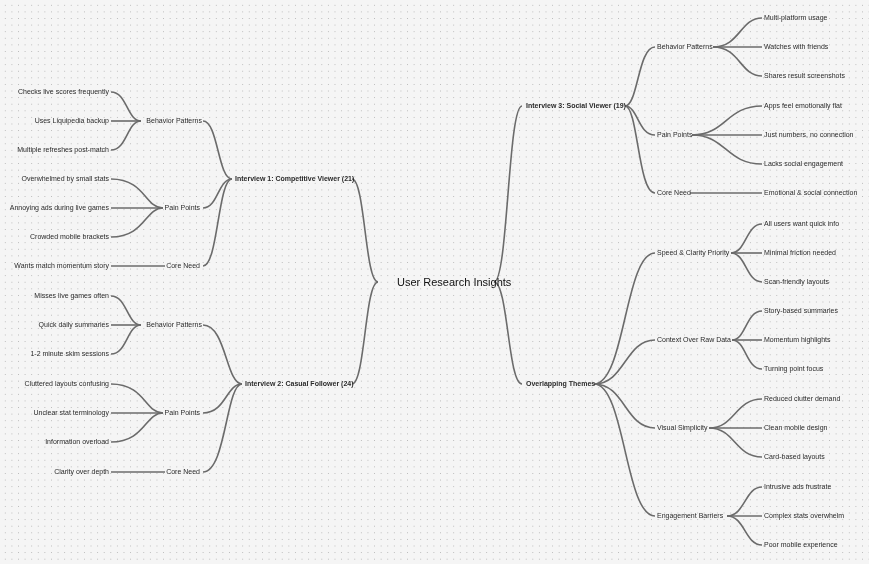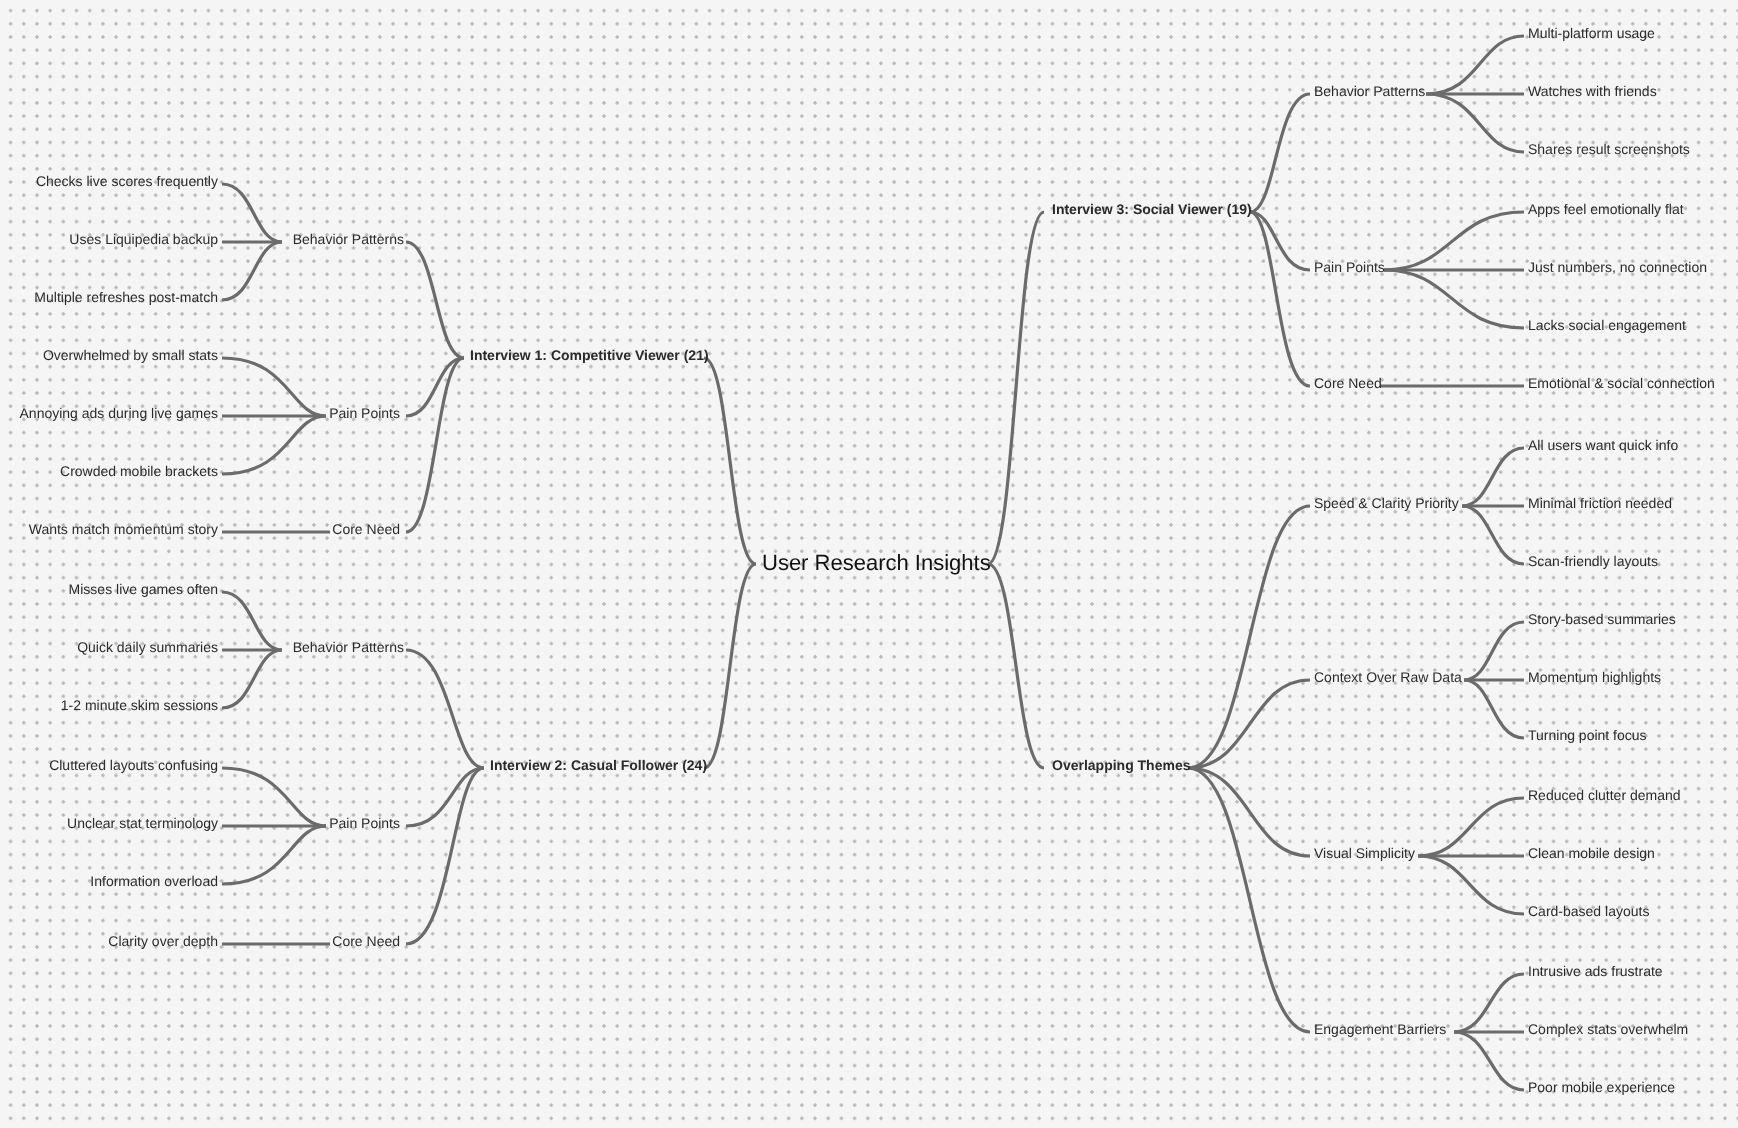--- a/index.html
+++ b/index.html
@@ -77,21 +77,21 @@
   <path d="M732,340 L762,340"></path>
   <path d="M732,340 C746,340 746,369 762,369"></path>
   <path d="M709,428 C735,428 735,399 762,399"></path>
   <path d="M709,428 L762,428"></path>
   <path d="M709,428 C735,428 735,457 762,457"></path>
   <path d="M727,516 C745,516 745,487 762,487"></path>
   <path d="M727,516 L762,516"></path>
   <path d="M727,516 C745,516 745,545 762,545"></path>
 </svg>
 
-<div class="node root" style="left:381px; top:282px;">User Research Insights</div>
+<div class="node root" style="left:397px; top:282px;">User Research Insights</div>
 
 <div class="node bold" style="left:235px; top:179px;">Interview 1: Competitive Viewer (21)</div>
 <div class="node right" style="left:202px; top:121px;">Behavior Patterns</div>
 <div class="node right" style="left:109px; top:92px;">Checks live scores frequently</div>
 <div class="node right" style="left:109px; top:121px;">Uses Liquipedia backup</div>
 <div class="node right" style="left:109px; top:150px;">Multiple refreshes post-match</div>
 <div class="node right" style="left:200px; top:208px;">Pain Points</div>
 <div class="node right" style="left:109px; top:179px;">Overwhelmed by small stats</div>
 <div class="node right" style="left:109px; top:208px;">Annoying ads during live games</div>
 <div class="node right" style="left:109px; top:237px;">Crowded mobile brackets</div>

